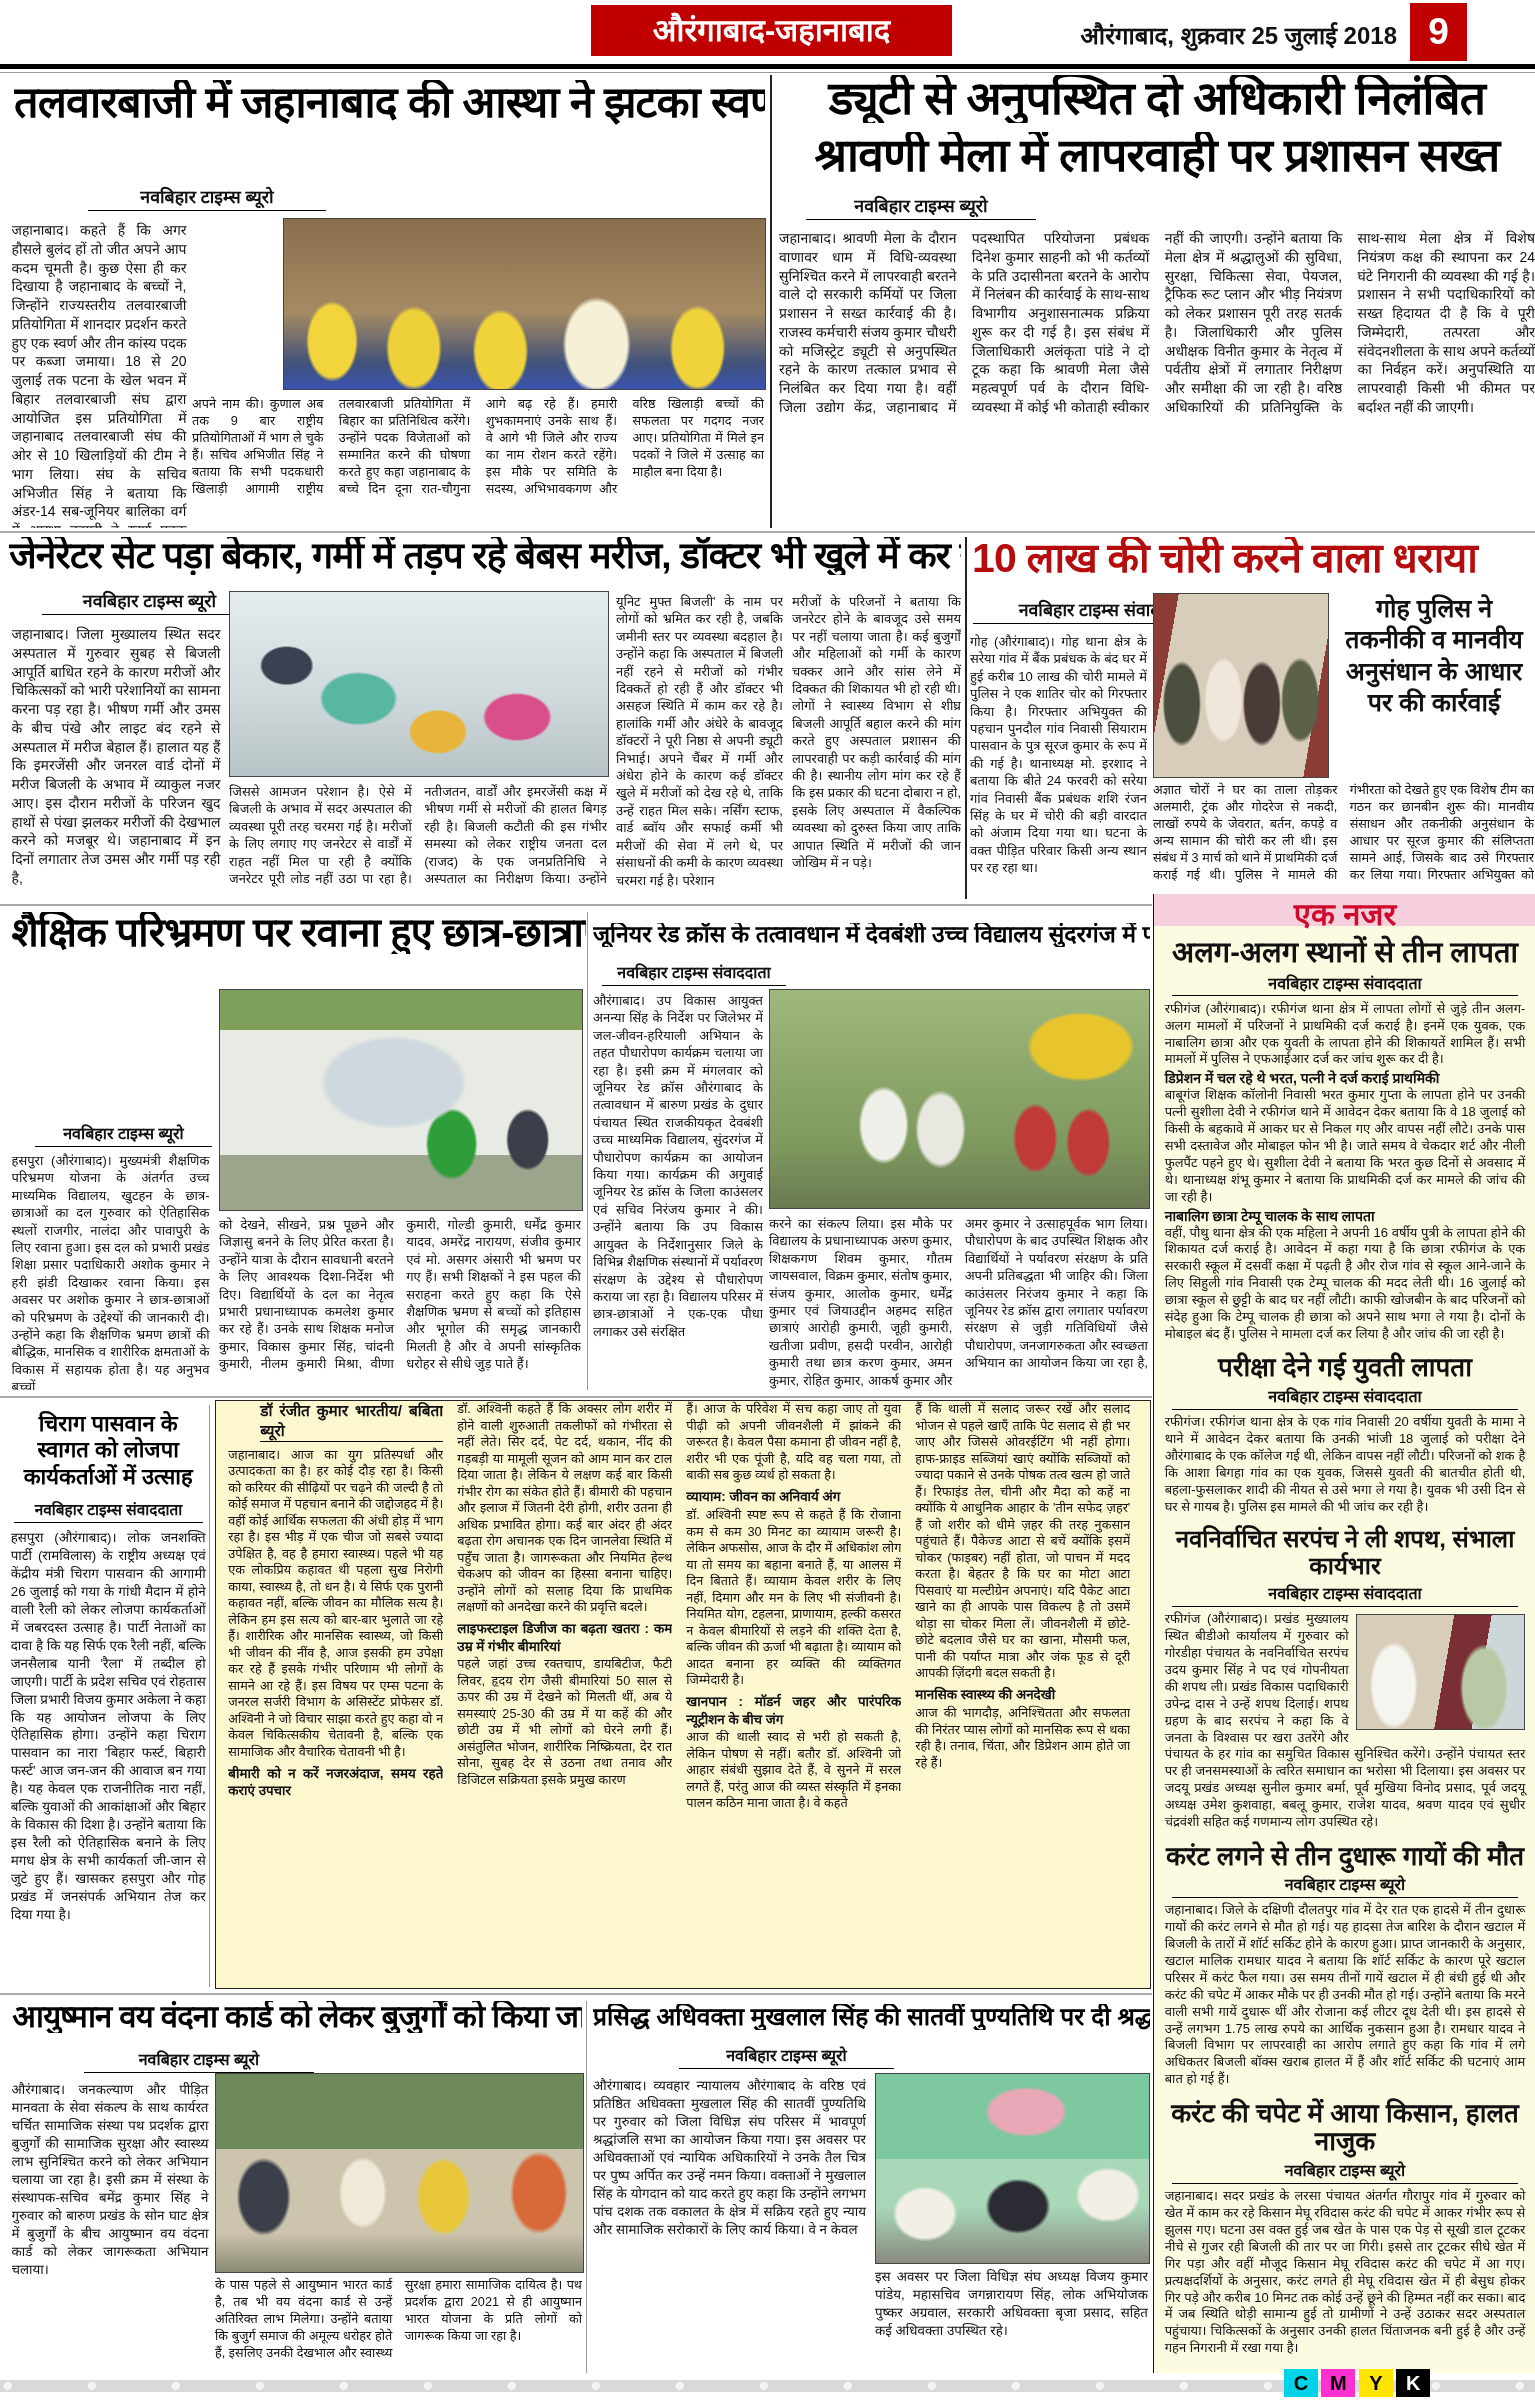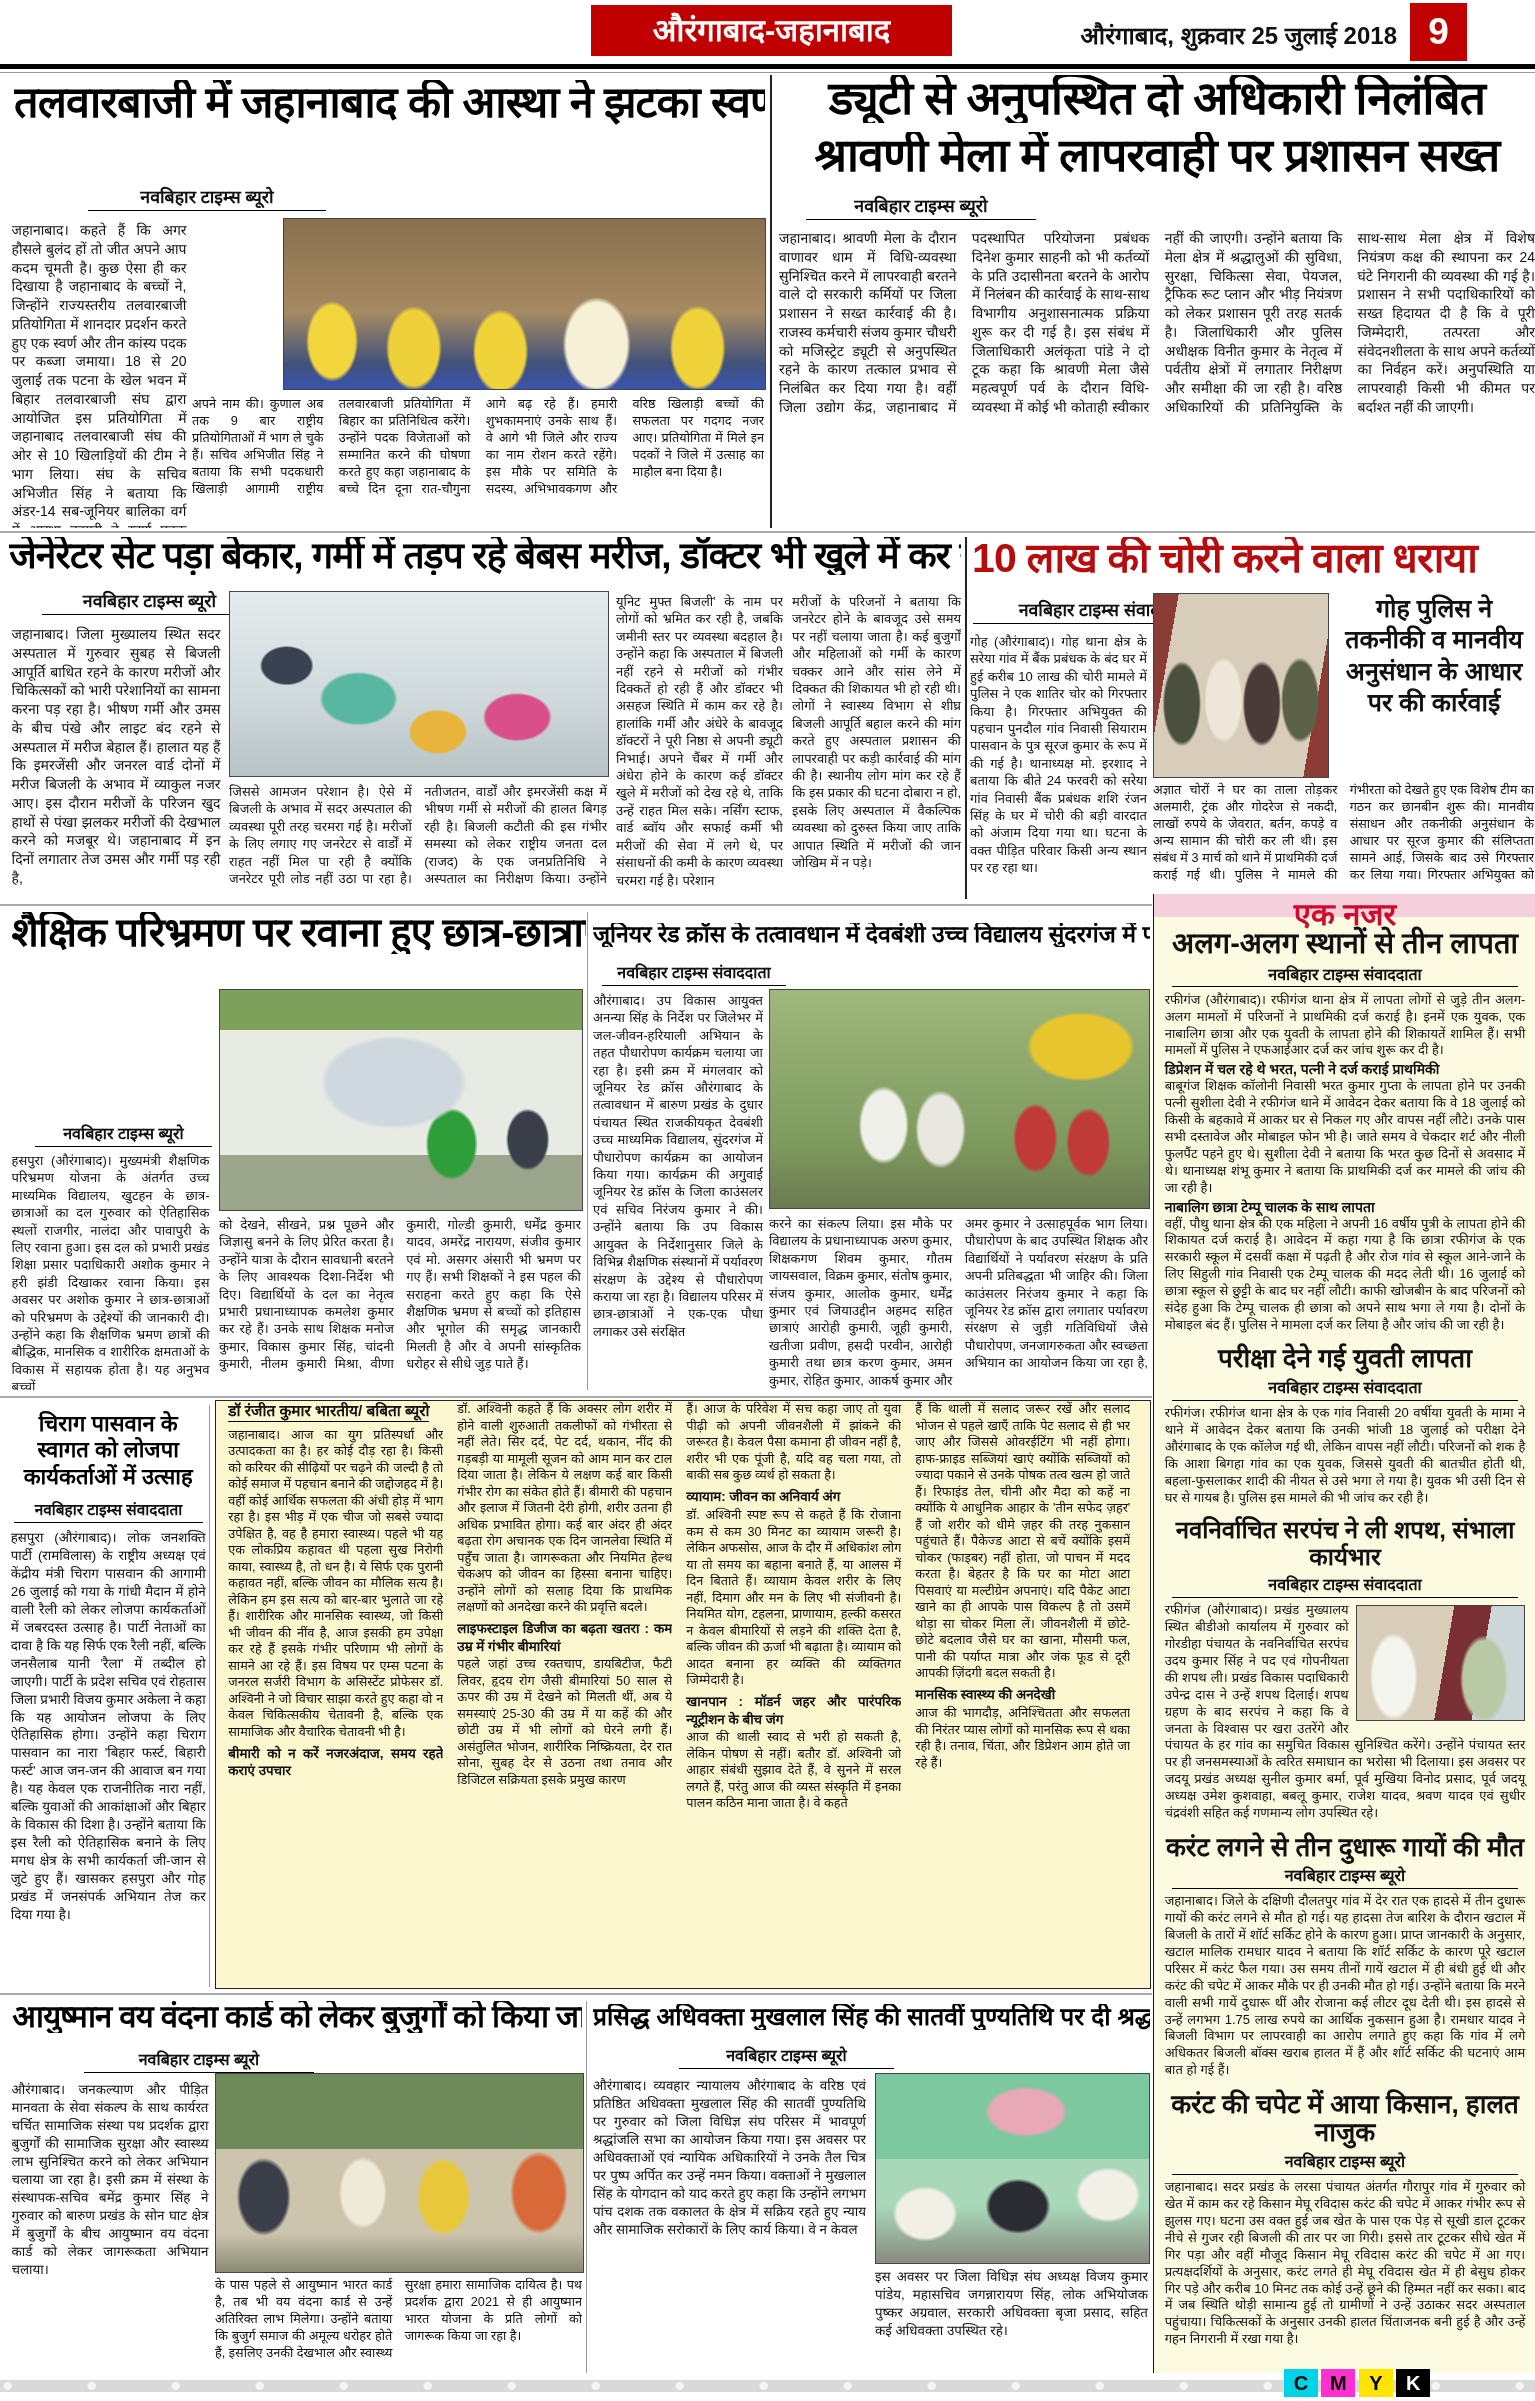--- a/index.html
+++ b/index.html
@@ -125,21 +125,21 @@
   <div class="abs bt cols2" style="left:219px;top:1216px;width:362px;height:174px;font-size:13px;">को देखने, सीखने, प्रश्न पूछने और जिज्ञासु बनने के लिए प्रेरित करता है। उन्होंने यात्रा के दौरान सावधानी बरतने के लिए आवश्यक दिशा-निर्देश भी दिए। विद्यार्थियों के दल का नेतृत्व प्रभारी प्रधानाध्यापक कमलेश कुमार कर रहे हैं। उनके साथ शिक्षक मनोज कुमार, विकास कुमार सिंह, चांदनी कुमारी, नीलम कुमारी मिश्रा, वीणा कुमारी, गोल्डी कुमारी, धर्मेंद्र कुमार यादव, अमरेंद्र नारायण, संजीव कुमार एवं मो. असगर अंसारी भी भ्रमण पर गए हैं। सभी शिक्षकों ने इस पहल की सराहना करते हुए कहा कि ऐसे शैक्षणिक भ्रमण से बच्चों को इतिहास और भूगोल की समृद्ध जानकारी मिलती है और वे अपनी सांस्कृतिक धरोहर से सीधे जुड़ पाते हैं।</div>
   <div class="abs vline" style="left:587px;top:912px;height:478px;background:#999;width:0.8px;"></div>
 
   <h1 class="abs hl nowrap" style="left:593px;top:923px;width:557px;font-size:23px;letter-spacing:0;">जूनियर रेड क्रॉस के तत्वावधान में देवबंशी उच्च विद्यालय सुंदरगंज में पौधारोपण</h1>
   <div class="abs by" style="left:602px;top:961px;width:184px;font-size:16px;">नवबिहार टाइम्स संवाददाता</div>
   <div class="abs bt" style="left:593px;top:992px;width:170px;height:398px;font-size:13px;">औरंगाबाद। उप विकास आयुक्त अनन्या सिंह के निर्देश पर जिलेभर में जल-जीवन-हरियाली अभियान के तहत पौधारोपण कार्यक्रम चलाया जा रहा है। इसी क्रम में मंगलवार को जूनियर रेड क्रॉस औरंगाबाद के तत्वावधान में बारुण प्रखंड के दुधार पंचायत स्थित राजकीयकृत देवबंशी उच्च माध्यमिक विद्यालय, सुंदरगंज में पौधारोपण कार्यक्रम का आयोजन किया गया। कार्यक्रम की अगुवाई जूनियर रेड क्रॉस के जिला काउंसलर एवं सचिव निरंजय कुमार ने की। उन्होंने बताया कि उप विकास आयुक्त के निर्देशानुसार जिले के विभिन्न शैक्षणिक संस्थानों में पर्यावरण संरक्षण के उद्देश्य से पौधारोपण कराया जा रहा है। विद्यालय परिसर में छात्र-छात्राओं ने एक-एक पौधा लगाकर उसे संरक्षित</div>
   <div class="abs ph ph-plantation" style="left:769px;top:989px;width:379px;height:218px;"></div>
   <div class="abs bt cols2" style="left:769px;top:1215px;width:379px;height:175px;font-size:13px;">करने का संकल्प लिया। इस मौके पर विद्यालय के प्रधानाध्यापक अरुण कुमार, शिक्षकगण शिवम कुमार, गौतम जायसवाल, विक्रम कुमार, संतोष कुमार, संजय कुमार, आलोक कुमार, धर्मेंद्र कुमार एवं जियाउद्दीन अहमद सहित छात्राएं आरोही कुमारी, जूही कुमारी, खतीजा प्रवीण, हसदी परवीन, आरोही कुमारी तथा छात्र करण कुमार, अमन कुमार, रोहित कुमार, आकर्ष कुमार और अमर कुमार ने उत्साहपूर्वक भाग लिया। पौधारोपण के बाद उपस्थित शिक्षक और विद्यार्थियों ने पर्यावरण संरक्षण के प्रति अपनी प्रतिबद्धता भी जाहिर की। जिला काउंसलर निरंजय कुमार ने कहा कि जूनियर रेड क्रॉस द्वारा लगातार पर्यावरण संरक्षण से जुड़ी गतिविधियों जैसे पौधारोपण, जनजागरुकता और स्वच्छता अभियान का आयोजन किया जा रहा है, ताकि नई पीढ़ी प्रकृति के प्रति सजग और जिम्मेदार बन सके।</div>
 
   <div class="abs" style="left:1153px;top:894px;width:382px;height:1479px;background:#fdfae2;border-left:1.5px solid #111;overflow:hidden;">
-    <div style="background:#f6cfdd;height:23px;text-align:center;">
+    <div style="background:#f6cfdd;height:32px;text-align:center;">
       <span style="color:#cf0a2c;font-weight:bold;font-size:31px;line-height:41px;">एक नजर</span>
     </div>
     <div style="padding:0 10.7px;">
 
       <div>
         <div class="sb-h" style="font-size:29px;">अलग-अलग स्थानों से तीन लापता</div>
         <div class="sb-by">नवबिहार टाइम्स संवाददाता</div>
         <div class="sb-t">रफीगंज (औरंगाबाद)। रफीगंज थाना क्षेत्र में लापता लोगों से जुड़े तीन अलग-अलग मामलों में परिजनों ने प्राथमिकी दर्ज कराई है। इनमें एक युवक, एक नाबालिग छात्रा और एक युवती के लापता होने की शिकायतें शामिल हैं। सभी मामलों में पुलिस ने एफआईआर दर्ज कर जांच शुरू कर दी है।</div>
         <div class="sb-sub">डिप्रेशन में चल रहे थे भरत, पत्नी ने दर्ज कराई प्राथमिकी</div>
         <div class="sb-t">बाबूगंज शिक्षक कॉलोनी निवासी भरत कुमार गुप्ता के लापता होने पर उनकी पत्नी सुशीला देवी ने रफीगंज थाने में आवेदन देकर बताया कि वे 18 जुलाई को किसी के बहकावे में आकर घर से निकल गए और वापस नहीं लौटे। उनके पास सभी दस्तावेज और मोबाइल फोन भी है। जाते समय वे चेकदार शर्ट और नीली फुलपैंट पहने हुए थे। सुशीला देवी ने बताया कि भरत कुछ दिनों से अवसाद में थे। थानाध्यक्ष शंभू कुमार ने बताया कि प्राथमिकी दर्ज कर मामले की जांच की जा रही है।</div>
@@ -180,21 +180,21 @@
   <div class="abs hline" style="left:0;top:1396px;width:1152px;background:#aaa;"></div>
 
   <div class="abs hl" style="left:10.7px;top:1411px;width:195px;font-size:22px;text-align:center;line-height:1.2;letter-spacing:0;">चिराग पासवान के स्वागत को लोजपा कार्यकर्ताओं में उत्साह</div>
   <div class="abs by" style="left:14px;top:1499px;width:189px;font-size:15.4px;">नवबिहार टाइम्स संवाददाता</div>
   <div class="abs bt" style="left:10.7px;top:1529px;width:195px;height:451px;font-size:13.4px;">हसपुरा (औरंगाबाद)। लोक जनशक्ति पार्टी (रामविलास) के राष्ट्रीय अध्यक्ष एवं केंद्रीय मंत्री चिराग पासवान की आगामी 26 जुलाई को गया के गांधी मैदान में होने वाली रैली को लेकर लोजपा कार्यकर्ताओं में जबरदस्त उत्साह है। पार्टी नेताओं का दावा है कि यह सिर्फ एक रैली नहीं, बल्कि जनसैलाब यानी 'रैला' में तब्दील हो जाएगी। पार्टी के प्रदेश सचिव एवं रोहतास जिला प्रभारी विजय कुमार अकेला ने कहा कि यह आयोजन लोजपा के लिए ऐतिहासिक होगा। उन्होंने कहा चिराग पासवान का नारा 'बिहार फर्स्ट, बिहारी फर्स्ट' आज जन-जन की आवाज बन गया है। यह केवल एक राजनीतिक नारा नहीं, बल्कि युवाओं की आकांक्षाओं और बिहार के विकास की दिशा है। उन्होंने बताया कि इस रैली को ऐतिहासिक बनाने के लिए मगध क्षेत्र के सभी कार्यकर्ता जी-जान से जुटे हुए हैं। खासकर हसपुरा और गोह प्रखंड में जनसंपर्क अभियान तेज कर दिया गया है।</div>
   <div class="abs vline" style="left:209px;top:1405px;height:582px;background:#999;width:0.8px;"></div>
 
   <div class="abs" style="left:215px;top:1400px;width:934px;height:587px;background:#fcf7cf;border:1.5px solid #222;overflow:hidden;">
     <div style="display:flex;gap:14px;padding:0 12.3px;">
       <div class="hcol">
-        <div style="font-weight:bold;font-size:15.4px;border-bottom:1.5px solid #000;display:inline-block;margin-bottom:4.6px;">डॉ रंजीत कुमार भारतीय/ बबिता ब्यूरो</div>
+        <div style="font-weight:bold;font-size:15.4px;border-bottom:1.5px solid #000;display:inline-block;margin-bottom:4.6px;margin-left:32px;">डॉ रंजीत कुमार भारतीय/ बबिता ब्यूरो</div>
         <div>जहानाबाद। आज का युग प्रतिस्पर्धा और उत्पादकता का है। हर कोई दौड़ रहा है। किसी को करियर की सीढ़ियों पर चढ़ने की जल्दी है तो कोई समाज में पहचान बनाने की जद्दोजहद में है। वहीं कोई आर्थिक सफलता की अंधी होड़ में भाग रहा है। इस भीड़ में एक चीज जो सबसे ज्यादा उपेक्षित है, वह है हमारा स्वास्थ्य। पहले भी यह एक लोकप्रिय कहावत थी पहला सुख निरोगी काया, स्वास्थ्य है, तो धन है। ये सिर्फ एक पुरानी कहावत नहीं, बल्कि जीवन का मौलिक सत्य है। लेकिन हम इस सत्य को बार-बार भुलाते जा रहे हैं। शारीरिक और मानसिक स्वास्थ्य, जो किसी भी जीवन की नींव है, आज इसकी हम उपेक्षा कर रहे हैं इसके गंभीर परिणाम भी लोगों के सामने आ रहे हैं। इस विषय पर एम्स पटना के जनरल सर्जरी विभाग के असिस्टेंट प्रोफेसर डॉ. अश्विनी ने जो विचार साझा करते हुए कहा वो न केवल चिकित्सकीय चेतावनी है, बल्कि एक सामाजिक और वैचारिक चेतावनी भी है।</div>
         <div class="hsub">बीमारी को न करें नजरअंदाज, समय रहते कराएं उपचार</div>
       </div>
       <div class="hcol">
         <div>डॉ. अश्विनी कहते हैं कि अक्सर लोग शरीर में होने वाली शुरुआती तकलीफों को गंभीरता से नहीं लेते। सिर दर्द, पेट दर्द, थकान, नींद की गड़बड़ी या मामूली सूजन को आम मान कर टाल दिया जाता है। लेकिन ये लक्षण कई बार किसी गंभीर रोग का संकेत होते हैं। बीमारी की पहचान और इलाज में जितनी देरी होगी, शरीर उतना ही अधिक प्रभावित होगा। कई बार अंदर ही अंदर बढ़ता रोग अचानक एक दिन जानलेवा स्थिति में पहुँच जाता है। जागरूकता और नियमित हेल्थ चेकअप को जीवन का हिस्सा बनाना चाहिए। उन्होंने लोगों को सलाह दिया कि प्राथमिक लक्षणों को अनदेखा करने की प्रवृत्ति बदले।</div>
         <div class="hsub">लाइफस्टाइल डिजीज का बढ़ता खतरा : कम उम्र में गंभीर बीमारियां</div>
         <div>पहले जहां उच्च रक्तचाप, डायबिटीज, फैटी लिवर, हृदय रोग जैसी बीमारियां 50 साल से ऊपर की उम्र में देखने को मिलती थीं, अब ये समस्याएं 25-30 की उम्र में या कहें की और छोटी उम्र में भी लोगों को घेरने लगी हैं। असंतुलित भोजन, शारीरिक निष्क्रियता, देर रात सोना, सुबह देर से उठना तथा तनाव और डिजिटल सक्रियता इसके प्रमुख कारण</div>
       </div>
       <div class="hcol">
         <div>हैं। आज के परिवेश में सच कहा जाए तो युवा पीढ़ी को अपनी जीवनशैली में झांकने की जरूरत है। केवल पैसा कमाना ही जीवन नहीं है, शरीर भी एक पूंजी है, यदि वह चला गया, तो बाकी सब कुछ व्यर्थ हो सकता है।</div>

